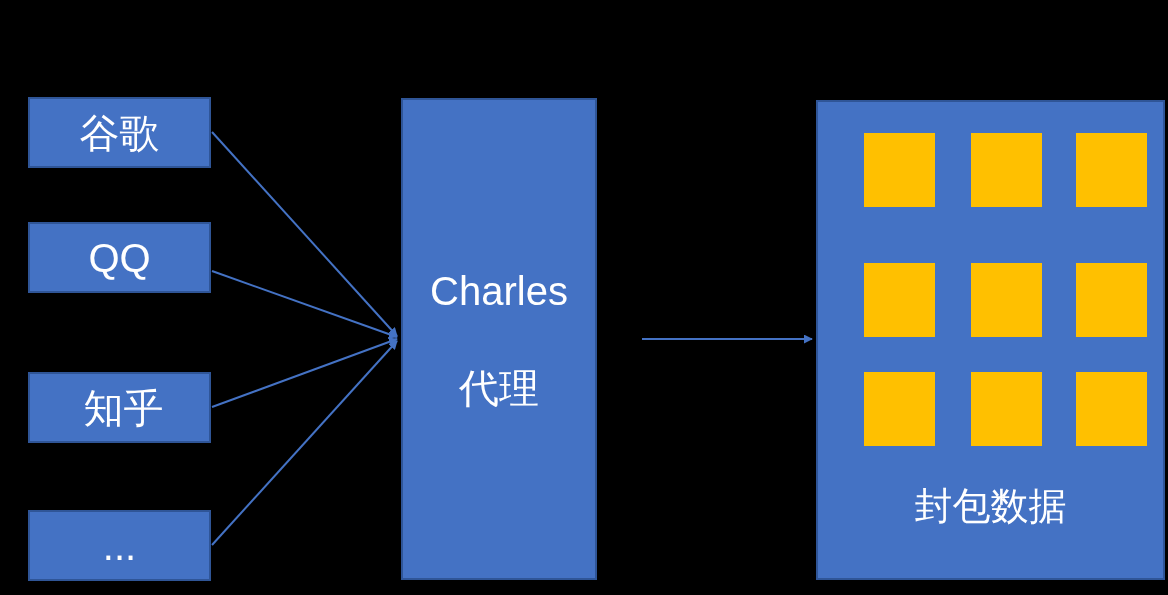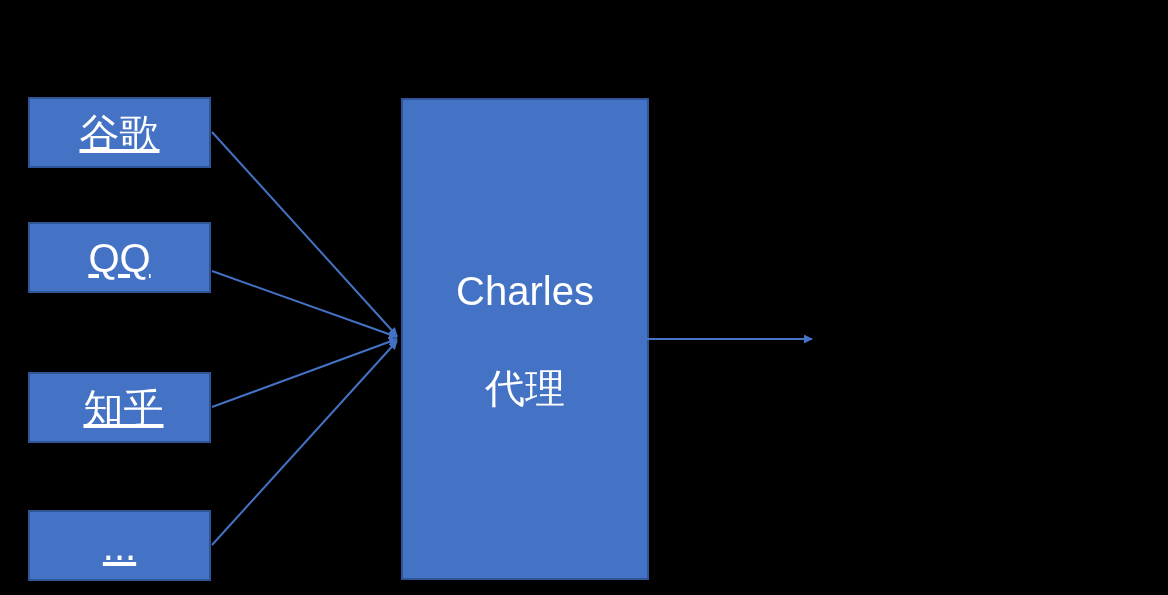--- a/index.html
+++ b/index.html
@@ -32,30 +32,29 @@
     align-items: center;
     justify-content: center;
     text-align: center;
   }
   .source-box {
     left: 28px;
     width: 183px;
     height: 71px;
     font-size: 40px;
     line-height: 1;
-    text-decoration: underline;
   }
   .source-box:nth-of-type(1) { top: 97px; }
   .source-box:nth-of-type(2) { top: 222px; }
   .source-box:nth-of-type(3) { top: 372px; padding-left: 8px; }
   .source-box:nth-of-type(4) { top: 510px; }
   .proxy-box {
     left: 401px;
     top: 98px;
-    width: 248px;
+    width: 196px;
     height: 482px;
     flex-direction: column;
     font-size: 40px;
     gap: 21px;
   }
   .proxy-line { line-height: 1; }
   .proxy-line + .proxy-line { margin-top: 36px; }
   .output-box {
     left: 816px;
     top: 100px;
@@ -130,14 +129,26 @@
   </div>
   <div class="box source-box">
     <span>...</span>
   </div>
 
   <div class="box proxy-box">
     <div class="proxy-line">Charles</div>
     <div class="proxy-line">代理</div>
   </div>
 
+  <div class="box output-box">
+    <div class="packet-square"></div>
+    <div class="packet-square"></div>
+    <div class="packet-square"></div>
+    <div class="packet-square"></div>
+    <div class="packet-square"></div>
+    <div class="packet-square"></div>
+    <div class="packet-square"></div>
+    <div class="packet-square"></div>
+    <div class="packet-square"></div>
+    <div class="output-label">封包数据</div>
+  </div>
 
 </div>
 
 </body></html>

